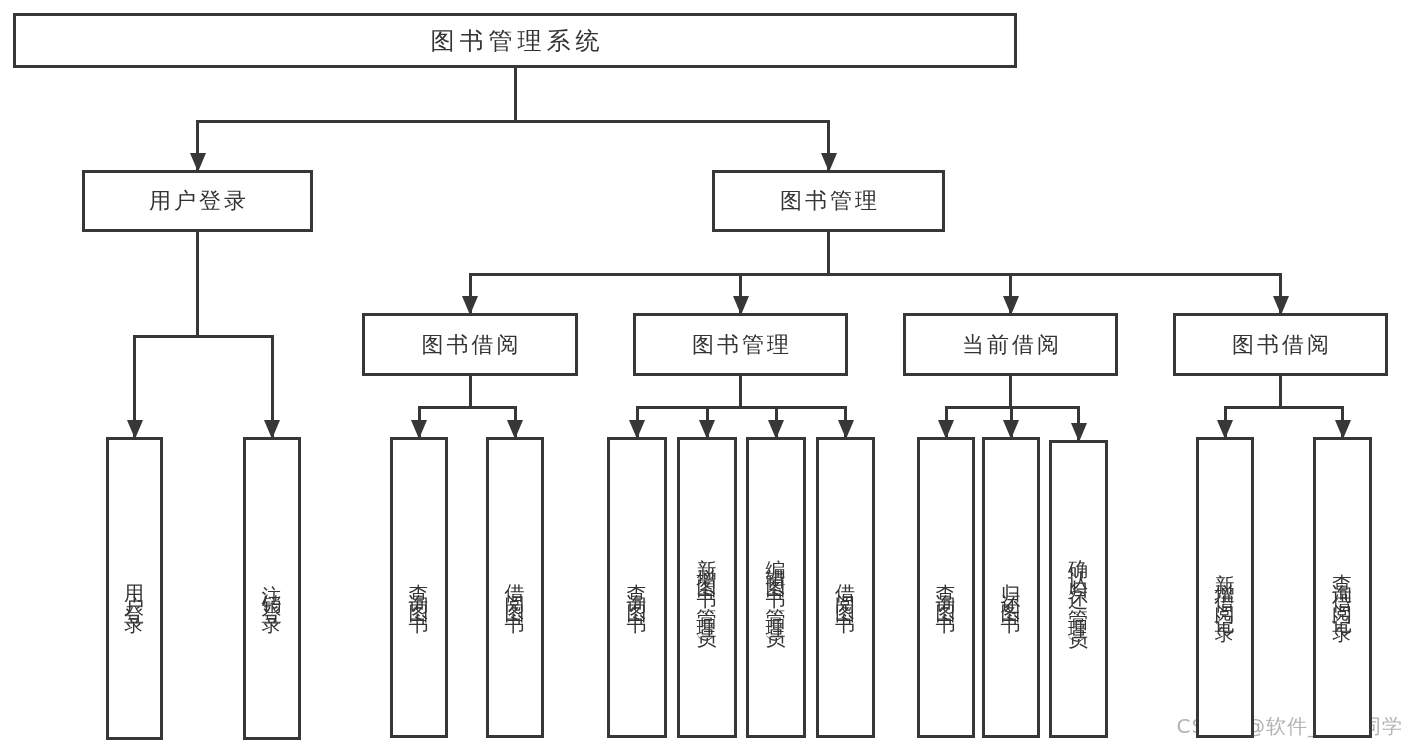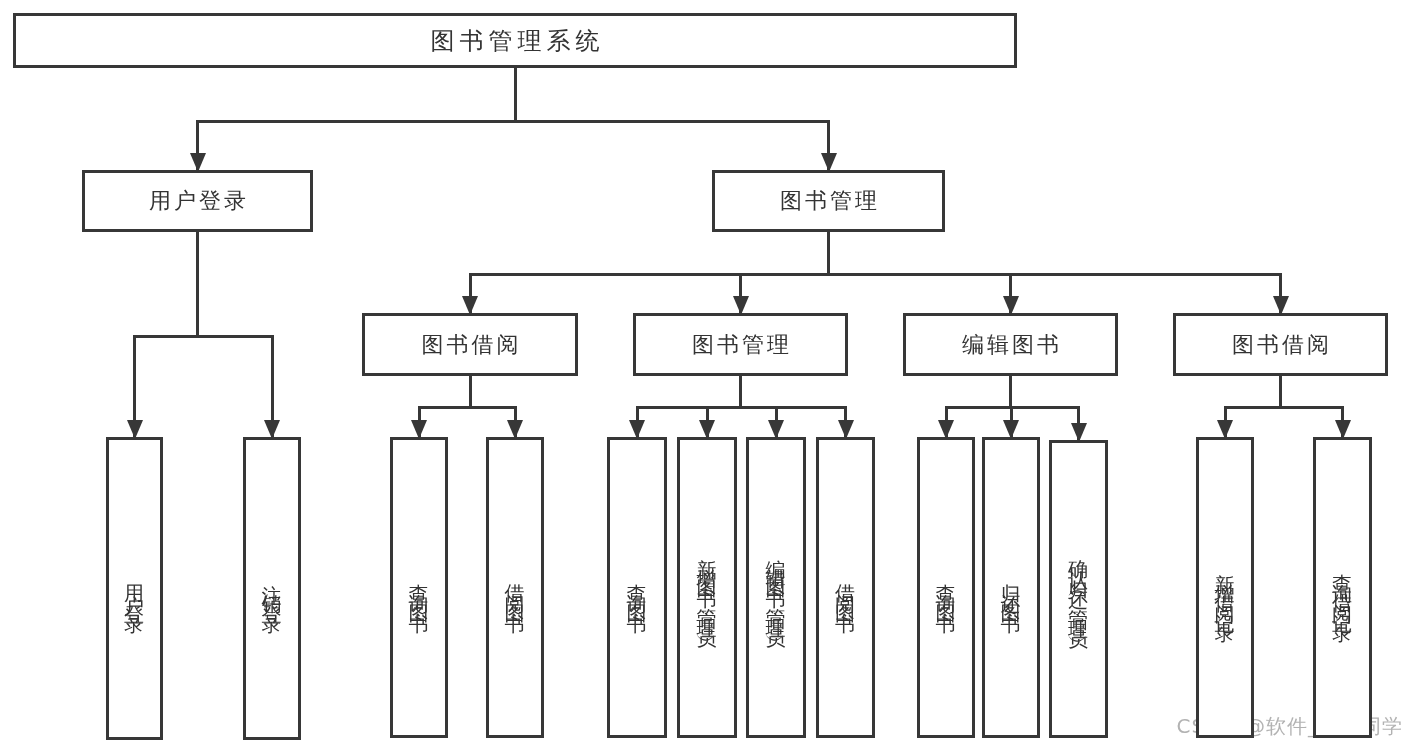--- a/index.html
+++ b/index.html
@@ -79,21 +79,21 @@
     <div class="node h" style="left: 712px; top: 170px; width: 233px; height: 62px;">
       <span>图书管理</span>
     </div>
     <div class="node h" style="left: 362px; top: 313px; width: 216px; height: 63px;">
       <span>图书借阅</span>
     </div>
     <div class="node h" style="left: 633px; top: 313px; width: 215px; height: 63px;">
       <span>图书管理</span>
     </div>
     <div class="node h" style="left: 903px; top: 313px; width: 215px; height: 63px;">
-      <span>编辑图书</span>
+      <span>当前借阅</span>
     </div>
     <div class="node h" style="left: 1173px; top: 313px; width: 215px; height: 63px;">
       <span>图书借阅</span>
     </div>
     <div class="node v" style="left: 106px; top: 437px; width: 57px; height: 303px;">
       <span>用户登录</span>
     </div>
     <div class="node v" style="left: 243px; top: 437px; width: 58px; height: 303px;">
       <span>注销登录</span>
     </div>

